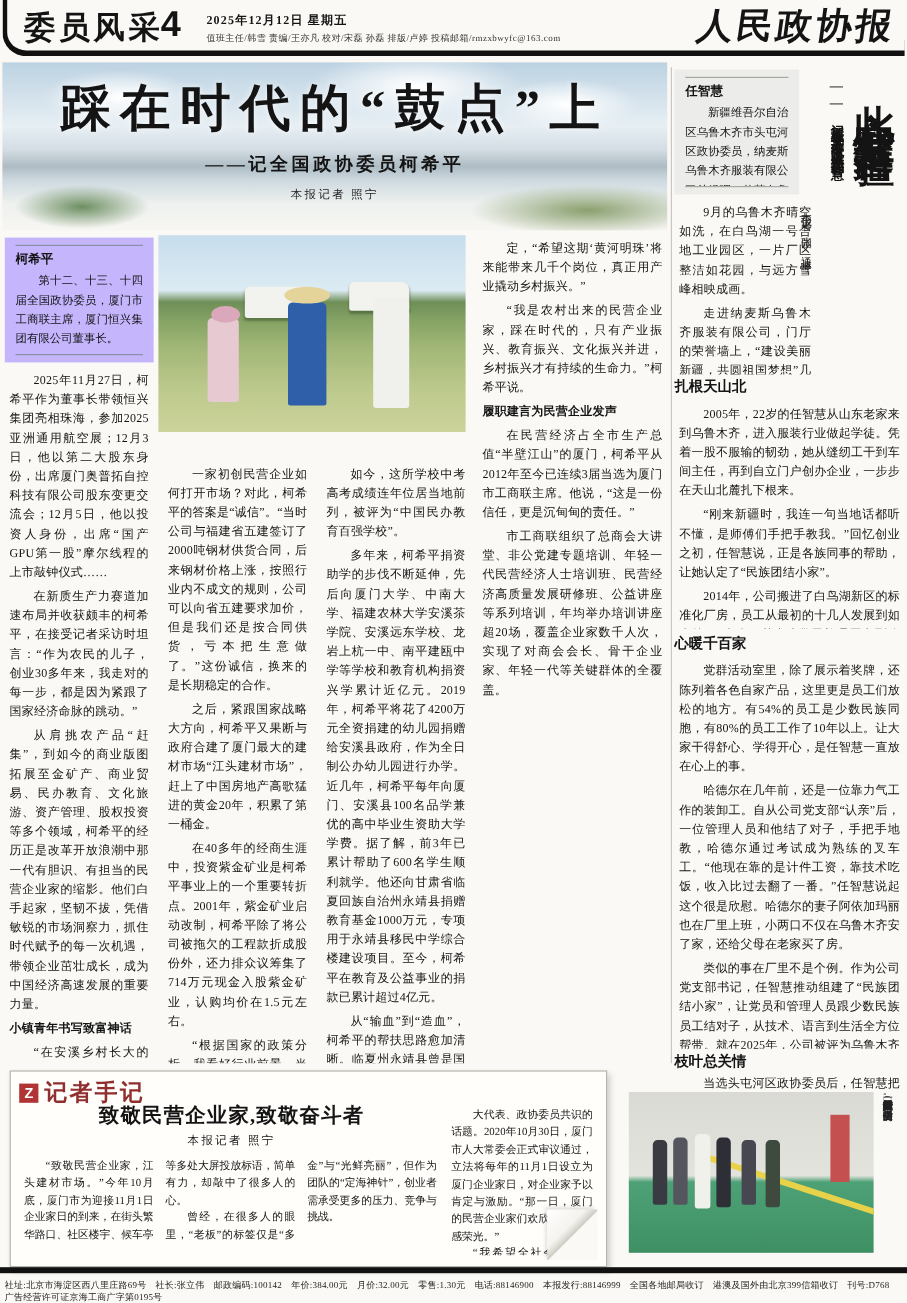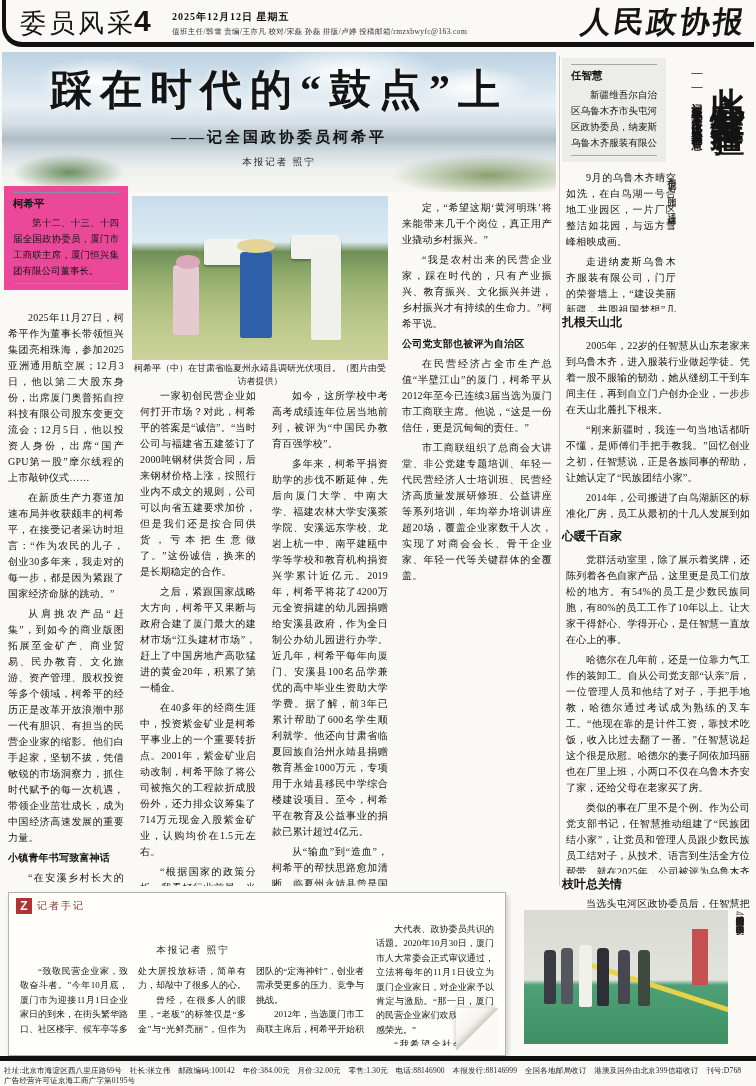--- a/index.html
+++ b/index.html
@@ -3,39 +3,39 @@
 <meta charset="utf-8">
 <style>
   html,body{margin:0;padding:0;background:#e9e7e0;}
   .page{position:relative;width:756px;height:1086px;background:#faf9f5;
         font-family:"Liberation Serif","DejaVu Serif",serif;color:#141414;
         overflow:hidden;margin:0 auto;}
   .abs{position:absolute;}
   
   .header{left:2px;top:0;width:748px;height:42px;border-left:4px solid #111;
           border-bottom:5px solid #111;border-bottom-left-radius:20px;}
-  .section-name{left:14px;top:6px;font-size:26px;font-weight:400;letter-spacing:3px;}
+  .section-name{left:14px;top:6px;font-size:26px;font-weight:700;letter-spacing:3px;}
   .page-num{left:128px;top:4px;font-size:30px;font-weight:700;font-family:"Liberation Sans",sans-serif;}
   .date-line{left:166px;top:10px;font-size:10px;font-weight:700;letter-spacing:1px;}
   .staff-line{left:166px;top:27px;font-size:7.5px;color:#333;letter-spacing:0.4px;}
   .masthead{right:8px;top:2px;font-size:30px;font-weight:900;transform:skewX(-8deg);
             letter-spacing:3px;font-family:"Liberation Serif",serif;}
   
   .banner{left:2px;top:52px;width:554px;height:140px;overflow:hidden;
     background:
       radial-gradient(80px 26px at 12% 86%,#6d8f62 0%,rgba(109,143,98,0) 70%),
       radial-gradient(140px 30px at 88% 88%,#8aa06f 0%,rgba(138,160,111,0) 70%),
       linear-gradient(180deg,#bcd2e2 0%,#e7eff4 38%,#d3dde3 52%,#aebcc4 62%,#cdd9df 70%,#eef1ef 84%,#f7f6f2 100%);}
   .cloud{position:absolute;background:radial-gradient(closest-side,#ffffff 0%,rgba(255,255,255,0) 100%);border-radius:50%;}
   .banner-title{left:2px;top:62px;width:554px;text-align:center;font-size:42px;font-weight:900;
                 letter-spacing:8px;text-shadow:0 0 6px rgba(255,255,255,0.7);}
   .banner-sub{left:2px;top:128px;width:554px;text-align:center;font-size:15px;font-weight:700;letter-spacing:3px;}
   .banner-byline{left:2px;top:156px;width:554px;text-align:center;font-size:9.5px;letter-spacing:2px;color:#222;}
   
-  .bio1{left:4px;top:186px;width:124px;height:104px;background:#ec4899;padding:6px 9px;box-sizing:border-box;}
+  .bio1{left:4px;top:198px;width:124px;height:104px;background:#c4b5fd;padding:6px 9px;box-sizing:border-box;}
   .bio2{left:562px;top:58px;width:104px;height:104px;background:#ececea;padding:6px 9px;box-sizing:border-box;}
   .bio-inner{border-top:1px solid #8b8fa3;border-bottom:1px solid #8b8fa3;height:100%;padding:4px 0;box-sizing:border-box;overflow:hidden;}
   .bio-name{font-weight:700;font-size:10.5px;margin:0 0 4px;}
   .bio-text{font-size:9.5px;line-height:1.7;text-indent:2em;text-align:justify;margin:0;}
   
   .photo1{left:132px;top:196px;width:256px;height:164px;overflow:hidden;
     background:linear-gradient(180deg,#c7ddec 0%,#dcebf3 28%,#6f8f58 34%,#86a465 44%,#a3b878 58%,#bcc98c 78%,#cdd39b 100%);}
   .car{position:absolute;background:#f2f2ee;border-radius:4px 6px 2px 2px;box-shadow:0 2px 2px rgba(40,60,30,.4);}
   .fig{position:absolute;border-radius:4px 4px 2px 2px;}
   .hat{position:absolute;border-radius:50%;}
@@ -61,21 +61,21 @@
   .r-byline{right:78px;top:170px;height:150px;font-size:9px;color:#222;letter-spacing:2px;}
   .r-intro{left:562px;top:166px;width:118px;height:146px;}
   .r-sec{left:562px;width:192px;}
   .r-sub-h{left:562px;width:192px;text-align:left;font-weight:700;font-size:12px;}
   
   .note{left:8px;top:892px;width:496px;height:162px;background:#fffefb;border:1px solid #b5b4ab;
         box-shadow:2px 3px 5px rgba(0,0,0,0.18);}
   .ztag{left:16px;top:898px;display:flex;align-items:center;gap:5px;}
   .ztag-box{width:16px;height:16px;background:#b03434;color:#fff;font-weight:700;text-align:center;
             line-height:16px;font-size:12px;font-family:"Liberation Sans",sans-serif;}
-  .ztag-label{color:#8f2f2f;font-weight:400;font-size:10px;letter-spacing:2px;}
+  .ztag-label{color:#8f2f2f;font-weight:700;font-size:19px;letter-spacing:2px;}
   .note-title{left:28px;top:918px;width:330px;text-align:center;font-size:17px;font-weight:900;letter-spacing:1px;}
   .note-byline{left:28px;top:944px;width:330px;text-align:center;font-size:9.5px;letter-spacing:2px;}
   .note-cols{left:20px;top:964px;width:344px;height:82px;column-count:3;column-gap:10px;overflow:hidden;}
   .note-cols p,.note-col4 p{margin:0;text-indent:2em;text-align:justify;font-size:9px;line-height:1.6;}
   .note-col4{left:376px;top:922px;width:118px;height:124px;overflow:hidden;}
   .curl{right:258px;bottom:36px;width:42px;height:42px;
         background:linear-gradient(315deg,#faf9f5 0%,#faf9f5 48%,#cfcec6 50%,#f4f3ee 62%,#ffffff 100%);
         box-shadow:-2px -2px 3px rgba(0,0,0,0.12);}
   
   .footrule{left:0;top:1056px;width:756px;height:5px;background:#111;}
@@ -112,21 +112,20 @@
 
   <div class="abs photo1">
     <div class="car" style="left:28%;top:26%;width:56px;height:26px;"></div>
     <div class="car" style="left:62%;top:24%;width:50px;height:24px;"></div>
     <div class="fig" style="left:16%;top:42%;width:26px;height:70px;background:#e7c9d2;"></div>
     <div class="hat" style="left:17%;top:36%;width:24px;height:14px;background:#dba8bb;"></div>
     <div class="fig" style="left:42%;top:34%;width:32px;height:86px;background:#2f5fa8;"></div>
     <div class="hat" style="left:41%;top:26%;width:38px;height:14px;background:#e4d49a;"></div>
     <div class="fig" style="left:70%;top:32%;width:30px;height:92px;background:#f0f0ec;"></div>
   </div>
-  <div class="abs photo1-caption">柯希平（中）在甘肃省临夏州永靖县调研光伏项目。（图片由受访者提供）</div>
 
   <div class="abs col col1">
     <p>2025年11月27日，柯希平作为董事长带领恒兴集团亮相珠海，参加2025亚洲通用航空展；12月3日，他以第二大股东身份，出席厦门奥普拓自控科技有限公司股东变更交流会；12月5日，他以投资人身份，出席“国产GPU第一股”摩尔线程的上市敲钟仪式……</p>
     <p>在新质生产力赛道加速布局并收获颇丰的柯希平，在接受记者采访时坦言：“作为农民的儿子，创业30多年来，我走对的每一步，都是因为紧跟了国家经济命脉的跳动。”</p>
     <p>从肩挑农产品“赶集”，到如今的商业版图拓展至金矿产、商业贸易、民办教育、文化旅游、资产管理、股权投资等多个领域，柯希平的经历正是改革开放浪潮中那一代有胆识、有担当的民营企业家的缩影。他们白手起家，坚韧不拔，凭借敏锐的市场洞察力，抓住时代赋予的每一次机遇，带领企业茁壮成长，成为中国经济高速发展的重要力量。</p>
     <p class="subhead">小镇青年书写致富神话</p>
     <p>“在安溪乡村长大的我，对贫穷的记忆刻骨铭心。”少年时的柯希平便跟着父亲起早贪黑，肩挑农产品走街串巷“赶集”，一天下来挣不到几元钱。</p>
 
   </div>
 
@@ -141,21 +140,21 @@
   <div class="abs col col3">
     <p>如今，这所学校中考高考成绩连年位居当地前列，被评为“中国民办教育百强学校”。</p>
     <p>多年来，柯希平捐资助学的步伐不断延伸，先后向厦门大学、中南大学、福建农林大学安溪茶学院、安溪远东学校、龙岩上杭一中、南平建瓯中学等学校和教育机构捐资兴学累计近亿元。2019年，柯希平将花了4200万元全资捐建的幼儿园捐赠给安溪县政府，作为全日制公办幼儿园进行办学。近几年，柯希平每年向厦门、安溪县100名品学兼优的高中毕业生资助大学学费。据了解，前3年已累计帮助了600名学生顺利就学。他还向甘肃省临夏回族自治州永靖县捐赠教育基金1000万元，专项用于永靖县移民中学综合楼建设项目。至今，柯希平在教育及公益事业的捐款已累计超过4亿元。</p>
     <p>从“输血”到“造血”，柯希平的帮扶思路愈加清晰。临夏州永靖县曾是国家级贫困县，2017年9月，为落实厦门市工商联与甘肃临夏州15个贫困村的对口帮扶工作，已任厦门市工商联主席的柯希平，与市工商联党组书记陈永东一起，带领厦门部分民营企业家一行远赴甘肃省临夏州，实地调研贫困村帮扶项目，捐钱、捐物、捐赠图书物资，在现场了解当地现状后，柯希平心里非常着急，带头捐赠了150万元帮扶款项。</p>
 
   </div>
 
   <div class="abs col col4">
     <p>定，“希望这期‘黄河明珠’将来能带来几千个岗位，真正用产业撬动乡村振兴。”</p>
     <p>“我是农村出来的民营企业家，踩在时代的，只有产业振兴、教育振兴、文化振兴并进，乡村振兴才有持续的生命力。”柯希平说。</p>
-    <p class="subhead">公司党支部也被评为自治区</p>
+    <p class="subhead">履职建言为民营企业发声</p>
     <p>在民营经济占全市生产总值“半壁江山”的厦门，柯希平从2012年至今已连续3届当选为厦门市工商联主席。他说，“这是一份信任，更是沉甸甸的责任。”</p>
     <p>市工商联组织了总商会大讲堂、非公党建专题培训、年轻一代民营经济人士培训班、民营经济高质量发展研修班、公益讲座等系列培训，年均举办培训讲座超20场，覆盖企业家数千人次，实现了对商会会长、骨干企业家、年轻一代等关键群体的全覆盖。</p>
   </div>
 
   <div class="abs vdiv"></div>
 
   <div class="abs bio2">
     <div class="bio-inner" style="border-color:#a9a9a2;">
       <p class="bio-name">任智慧</p>
       <p class="bio-text">新疆维吾尔自治区乌鲁木齐市头屯河区政协委员，纳麦斯乌鲁木齐服装有限公司总经理，曾获乌鲁木齐市优秀共产党员、乌鲁木齐市劳动模范等称号。</p>
@@ -201,23 +200,24 @@
     <div class="fig" style="left:46%;top:30%;width:12px;height:54px;background:#474752;"></div>
     <div class="fig" style="left:56%;top:30%;width:12px;height:56px;background:#3d4a3d;"></div>
   </div>
   <div class="abs vtext photo2-caption">任智慧（前左一）向考察团介绍纳麦斯服装生产线。（图片由受访者提供）</div>
 
   <div class="abs note"></div>
   <div class="abs ztag">
     <span class="ztag-box">Z</span>
     <span class="ztag-label">记者手记</span>
   </div>
+  <div class="abs note-title">致敬民营企业家,致敬奋斗者</div>
   <div class="abs note-byline">本报记者 照宁</div>
   <div class="abs note-cols">
-    <p>“致敬民营企业家，致敬奋斗者。”今年10月底，厦门市为迎接11月1日企业家日的到来，在街头繁华路口、社区楼宇、候车亭等多处大屏投放标语，简单有力，却敲中了很多人的心。</p>
+    <p>“致敬民营企业家，江头建材市场。”今年10月底，厦门市为迎接11月1日企业家日的到来，在街头繁华路口、社区楼宇、候车亭等多处大屏投放标语，简单有力，却敲中了很多人的心。</p>
     <p>曾经，在很多人的眼里，“老板”的标签仅是“多金”与“光鲜亮丽”，但作为团队的“定海神针”，创业者需承受更多的压力、竞争与挑战。</p>
     <p>2012年，当选厦门市工商联主席后，柯希平开始积极倡议设立企业家专属</p>
 
   </div>
   <div class="abs note-col4">
     <p>大代表、政协委员共识的话题。2020年10月30日，厦门市人大常委会正式审议通过，立法将每年的11月1日设立为厦门企业家日，对企业家予以肯定与激励。“那一日，厦门的民营企业家们欢欣鼓舞，倍感荣光。”</p>
     <p>“我希望全社会营造尊商、亲商的氛围，从而让企业家们有更多的获得感和归属感。”朴实无华的柯希平如是说，满怀初心。</p>
   </div>
   <div class="abs curl"></div>
 

